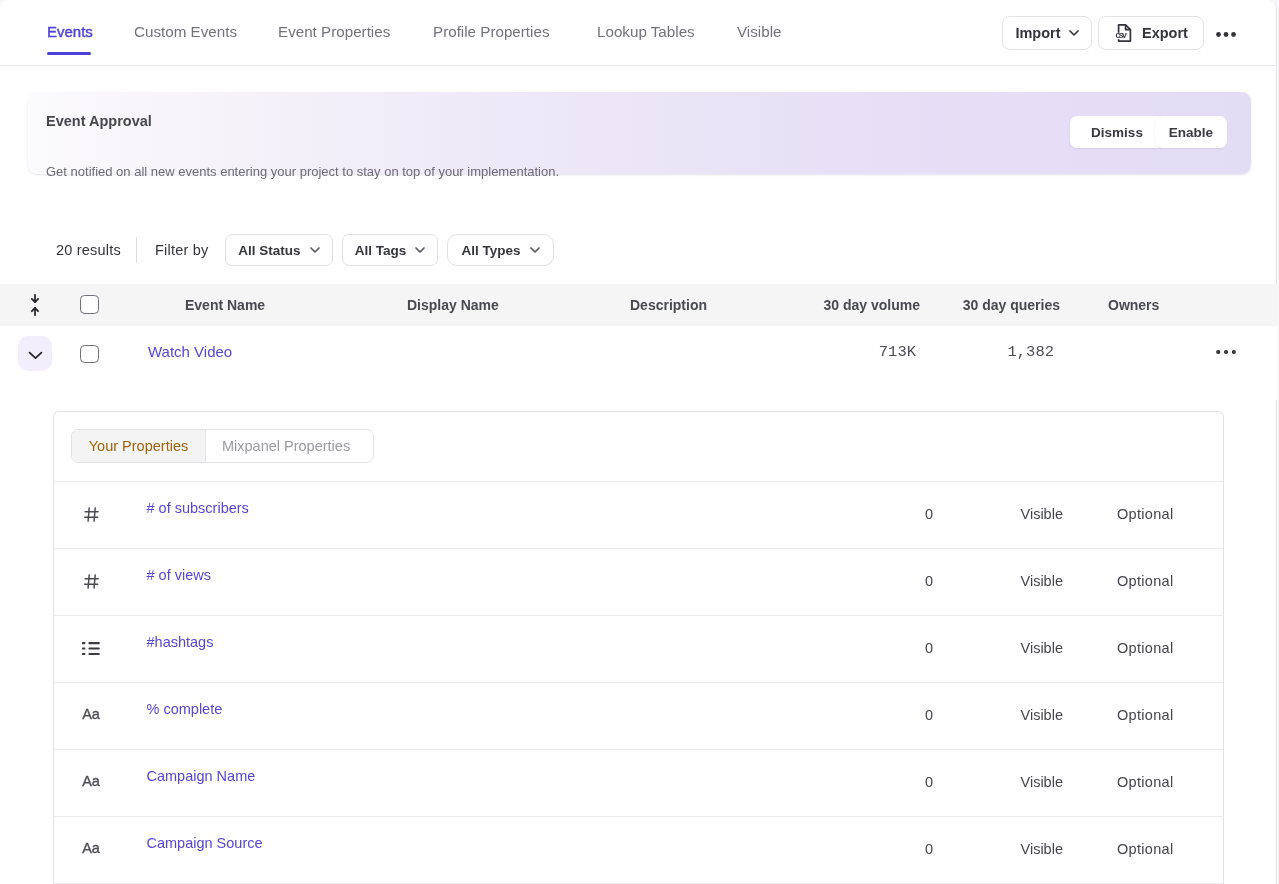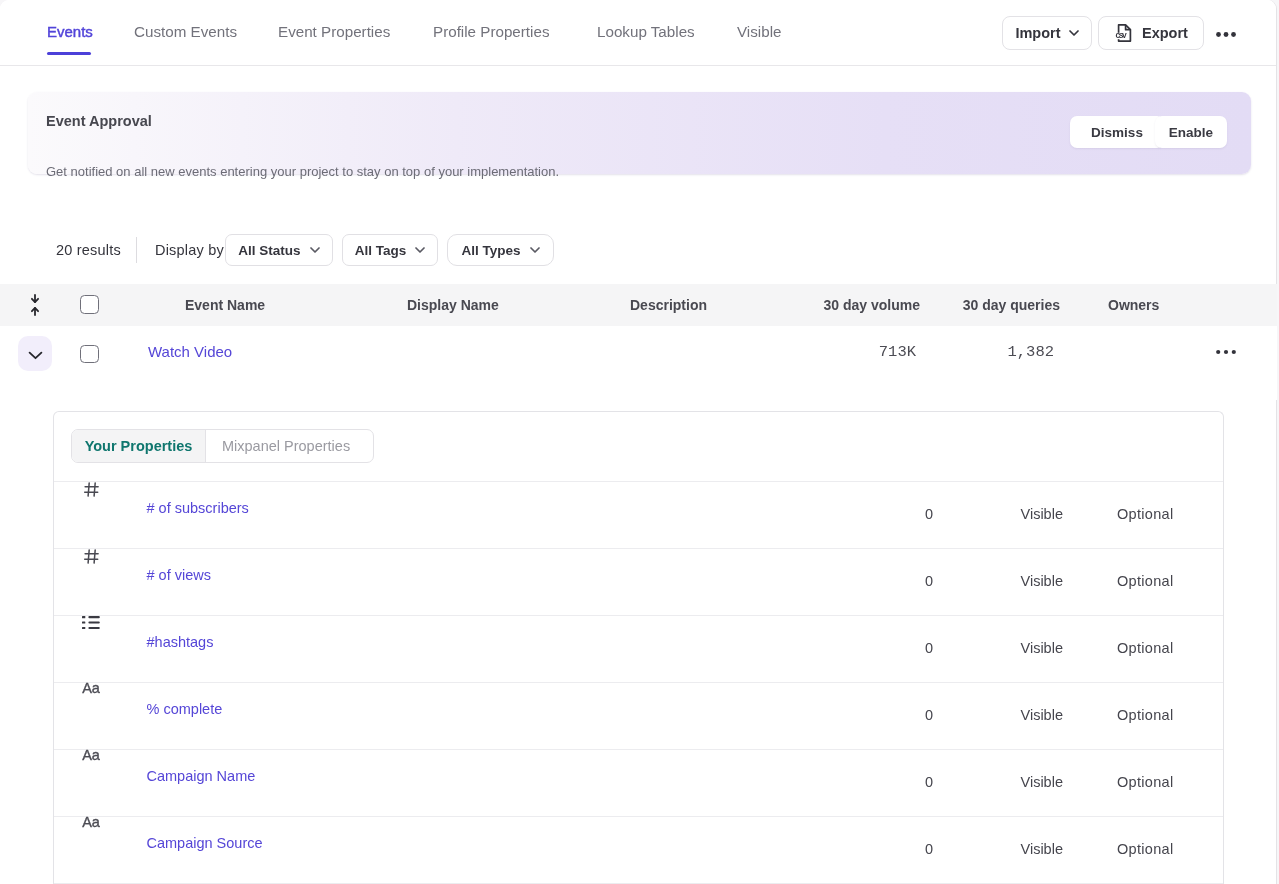--- a/index.html
+++ b/index.html
@@ -45,25 +45,25 @@
   .cb { border:1.5px solid #70707a; border-radius:4.5px; background:#fff; width:19px; height:19px; }
   .collapse-ic { position:absolute; left:28px; top:9px; }
   .trow { position:absolute; left:0; top:326px; width:1277px; height:74px; background:#fff; }
   .chvbox { position:absolute; left:18px; top:10px; width:34px; height:35px; border-radius:10px; background:#f2eefb; display:flex; align-items:center; justify-content:center; }
   .mono { font-family:"Liberation Mono", monospace; font-size:15.5px; color:#4c4c54; }
 
   
   .panel { position:absolute; left:53px; top:411px; width:1171px; height:474px; background:#fff; border:1px solid #e3e3e7; border-bottom:none; border-radius:6px 6px 0 0; }
   .ptabs { position:absolute; left:17px; top:17px; height:34px; display:flex; border:1px solid #e3e2e6; border-radius:7px; background:#fff; }
   .ptab { display:flex; align-items:center; justify-content:center; font-size:14.5px; height:100%; }
-  .ptab.on  { width:134px; background:#f4f4f5; font-weight:700; color:#0f766e; border-right:1px solid #e3e2e6; border-radius:6px 0 0 6px; }
+  .ptab.on  { width:134px; background:#f4f4f5; font-weight:400; color:#a16207; border-right:1px solid #e3e2e6; border-radius:6px 0 0 6px; }
   .ptab.off { width:167px; color:#9a9aa1; justify-content:flex-start; padding-left:16px; }
   .plist { position:absolute; left:0; top:68.5px; width:100%; }
   .prow { position:relative; height:67px; border-top:1px solid #ececef; }
-  .picon { position:absolute; left:20px; top:0; width:34px; height:66px; display:flex; justify-content:center; color:#42424a; }
+  .picon { position:absolute; left:20px; top:0; width:34px; height:66px; display:flex; align-items:center; justify-content:center; color:#42424a; }
   .aa { margin-top:-3px; font-size:14.5px; color:#4c4c54; -webkit-text-stroke:.35px #4c4c54; }
   .pname { position:absolute; left:92.5px; top:18px; font-size:14.5px; line-height:17px; color:#5546d7; }
   .pzero { position:absolute; left:779px; width:100px; top:24px; text-align:right; font-size:14.5px; color:#45454d; }
   .pvis  { position:absolute; left:966.5px; top:24px; font-size:14.5px; color:#45454d; }
   .popt  { position:absolute; left:1063px; top:24px; font-size:14.5px; letter-spacing:.3px; color:#45454d; }
 </style>
 </head>
 <body>
 <div class="app">
 
@@ -98,21 +98,21 @@
 
   <div class="banner">
     <h2>Event Approval</h2>
     <p>Get notified on all new events entering your project to stay on top of your implementation.</p>
     <div class="bbtn" id="btn-dismiss">Dismiss</div>
     <div class="bbtn" id="btn-enable">Enable</div>
   </div>
 
   <div class="results">20 results</div>
   <div class="vdiv"></div>
-  <div class="filterby">Display by</div>
+  <div class="filterby">Filter by</div>
   <div class="fbtn" id="f-status">All Status
     <svg width="10" height="6" viewBox="0 0 10 6">
         <path d="M1 1l4 4 4-4" fill="none" stroke="#5a5a63" stroke-width="1.7" stroke-linecap="round" stroke-linejoin="round"></path>
       </svg>
   </div>
   <div class="fbtn" id="f-tags">All Tags
     <svg width="10" height="6" viewBox="0 0 10 6">
         <path d="M1 1l4 4 4-4" fill="none" stroke="#5a5a63" stroke-width="1.7" stroke-linecap="round" stroke-linejoin="round"></path>
       </svg>
   </div>

